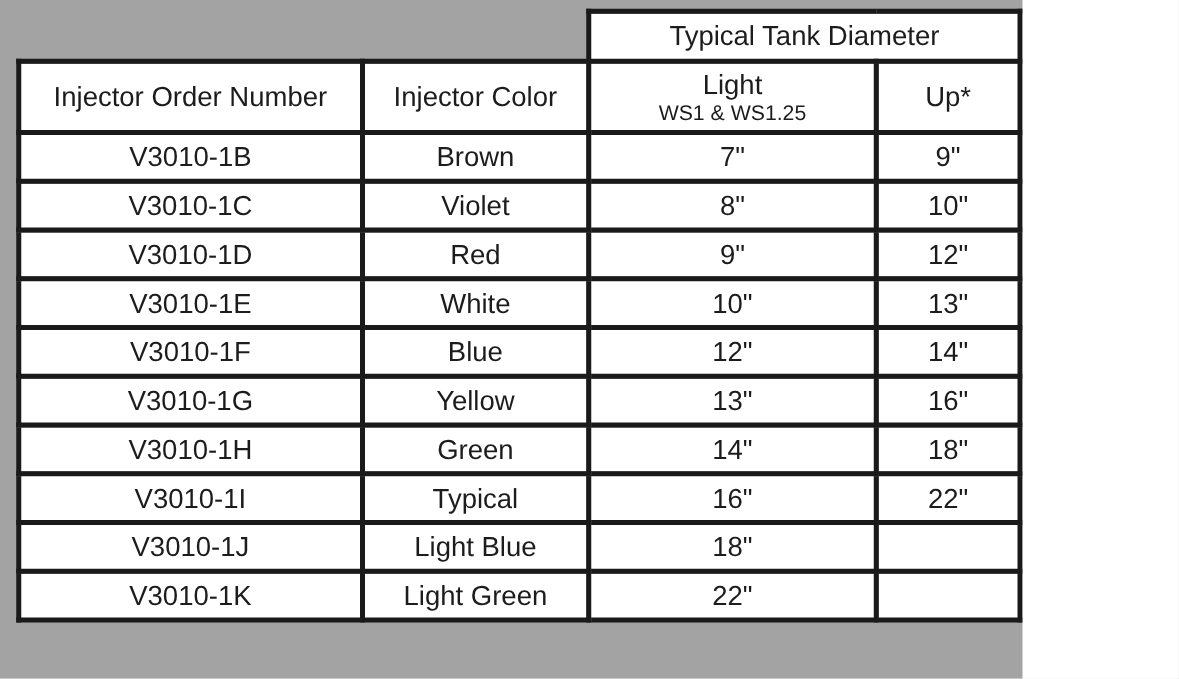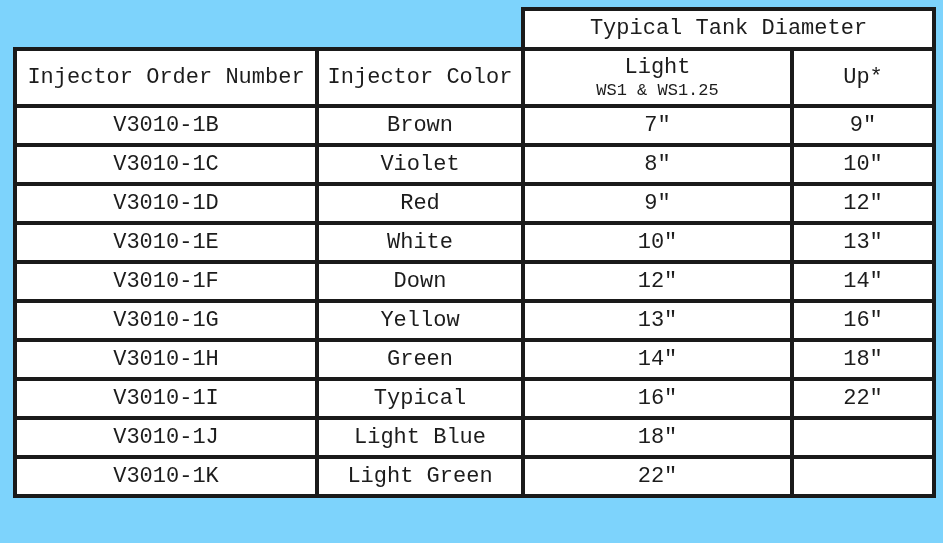--- a/index.html
+++ b/index.html
@@ -2,24 +2,24 @@
 <html><head>
 <meta charset="utf-8">
 <style>
   html, body {
     margin: 0;
     padding: 0;
     background: #ffffff;
   }
   .sheet {
     position: relative;
-    width: 943px;
+    width: 818px;
     height: 543px;
-    background: #7dd3fc;
-    font-family: Liberation Mono, monospace;
+    background: #a3a3a3;
+    font-family: Liberation Sans, sans-serif;
     color: #1c1c1c;
     overflow: hidden;
   }
   table.injector-table {
     position: absolute;
     left: 13px;
     top: 7px;
     border-collapse: collapse;
     table-layout: fixed;
   }
@@ -98,21 +98,21 @@
           <td>12"</td>
         </tr>
         <tr class="data-row">
           <td>V3010-1E</td>
           <td>White</td>
           <td>10"</td>
           <td>13"</td>
         </tr>
         <tr class="data-row">
           <td>V3010-1F</td>
-          <td>Down</td>
+          <td>Blue</td>
           <td>12"</td>
           <td>14"</td>
         </tr>
         <tr class="data-row">
           <td>V3010-1G</td>
           <td>Yellow</td>
           <td>13"</td>
           <td>16"</td>
         </tr>
         <tr class="data-row">

